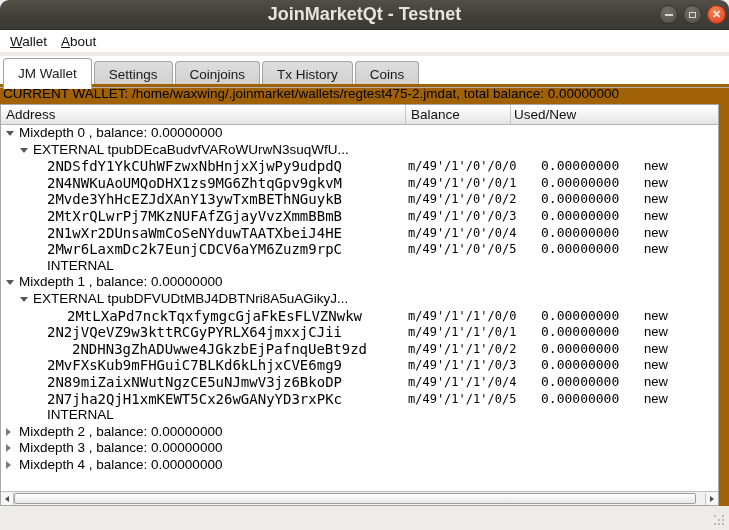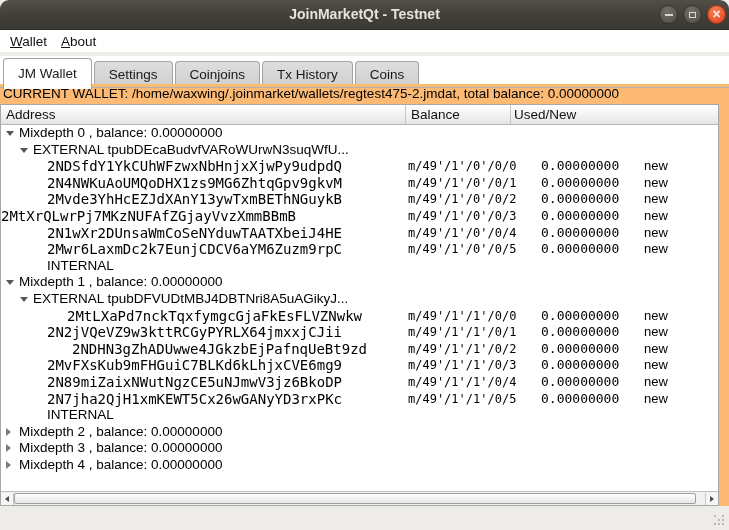--- a/index.html
+++ b/index.html
@@ -4,21 +4,21 @@
 <style>
   html,body{margin:0;padding:0;}
   body{width:729px;height:530px;font-family:"Liberation Sans",sans-serif;background:#eeece9;}
   #window{position:relative;width:729px;height:530px;overflow:hidden;}
 
   
   .titlebar{position:absolute;top:0;left:0;right:0;height:30px;
     background:linear-gradient(#514f48,#423f39 55%,#3b3933);
     border-radius:9px 9px 0 0;border-bottom:1px solid #2c2b26;box-sizing:border-box;}
   .title{position:absolute;left:0;right:0;top:0;height:30px;line-height:29px;text-align:center;
-    color:#e7e4dd;font-weight:bold;font-size:14px;}
+    color:#e7e4dd;font-weight:bold;font-size:18px;}
   .winbtns{position:absolute;right:3px;top:5px;display:flex;gap:5px;}
   .winbtn{width:19px;height:19px;border-radius:50%;box-sizing:border-box;
     display:flex;align-items:center;justify-content:center;}
   .winbtn.minb,.winbtn.maxb{background:radial-gradient(circle at 40% 30%,#706e66,#4e4c45);
     border:1px solid #33322d;}
   .winbtn.closeb{background:radial-gradient(circle at 40% 30%,#f58354,#e8512a 70%);
     border:1px solid #a03718;color:#f8ece4;font-size:11px;font-weight:bold;line-height:1;}
   .glyph-min{width:8px;height:2px;background:#d8d5ce;}
   .glyph-max{width:7px;height:6px;border:1.5px solid #d8d5ce;box-sizing:border-box;}
 
@@ -31,21 +31,21 @@
   
   .tabstrip{position:absolute;top:56px;left:0;right:0;height:32px;background:#ffffff;}
   .tabstrip::after{content:"";position:absolute;left:0;right:0;bottom:0;height:1px;background:#b1b1b1;z-index:1;}
   .tabs{position:absolute;left:3px;bottom:0;display:flex;align-items:flex-end;height:32px;}
   .tab{height:27px;line-height:26px;padding:0 14px;font-size:13.5px;color:#1a1a1a;
     background:linear-gradient(#dedede,#cecece);border:1px solid #a3a3a3;border-bottom:none;
     border-radius:4px 4px 0 0;margin-right:2px;box-sizing:border-box;position:relative;z-index:0;}
   .tab.active{height:31px;line-height:30px;background:#ffffff;z-index:2;margin-bottom:-1px;}
 
   
-  .pane{position:absolute;top:84px;left:0;right:0;height:422px;background:#fdba74;}
+  .pane{position:absolute;top:84px;left:0;right:0;height:422px;background:#a16207;}
   .banner{position:absolute;top:0;left:0;right:0;height:20px;line-height:19px;
     font-size:13.5px;color:#000;padding-left:3px;white-space:nowrap;}
 
   
   .tree{position:absolute;top:20px;left:0;width:719px;height:402px;background:#ffffff;
     border:1px solid #a7a7a7;box-sizing:border-box;overflow:hidden;}
   .thead{position:absolute;top:0;left:0;right:0;height:20px;display:flex;
     background:linear-gradient(#ffffff,#ebebeb 80%,#e3e3e3);
     border-bottom:1px solid #b6b6b6;box-sizing:border-box;font-size:13.5px;color:#111;}
   .hcol{height:100%;line-height:19px;box-sizing:border-box;white-space:nowrap;overflow:hidden;}
@@ -155,21 +155,21 @@
             <span class="c-balance">0.00000000</span>
             <span class="c-status">new</span>
           </div>
           <div class="trow">
             <span class="c-address mono-lg" style="padding-left: 46px;">2Mvde3YhHcEZJdXAnY13ywTxmBEThNGuykB</span>
             <span class="c-index">m/49'/1'/0'/0/2</span>
             <span class="c-balance">0.00000000</span>
             <span class="c-status">new</span>
           </div>
           <div class="trow">
-            <span class="c-address mono-lg" style="">2MtXrQLwrPj7MKzNUFAfZGjayVvzXmmBBmB</span>
+            <span class="c-address mono-lg" style="padding-left: 46px;">2MtXrQLwrPj7MKzNUFAfZGjayVvzXmmBBmB</span>
             <span class="c-index">m/49'/1'/0'/0/3</span>
             <span class="c-balance">0.00000000</span>
             <span class="c-status">new</span>
           </div>
           <div class="trow">
             <span class="c-address mono-lg" style="padding-left: 46px;">2N1wXr2DUnsaWmCoSeNYduwTAATXbeiJ4HE</span>
             <span class="c-index">m/49'/1'/0'/0/4</span>
             <span class="c-balance">0.00000000</span>
             <span class="c-status">new</span>
           </div>

